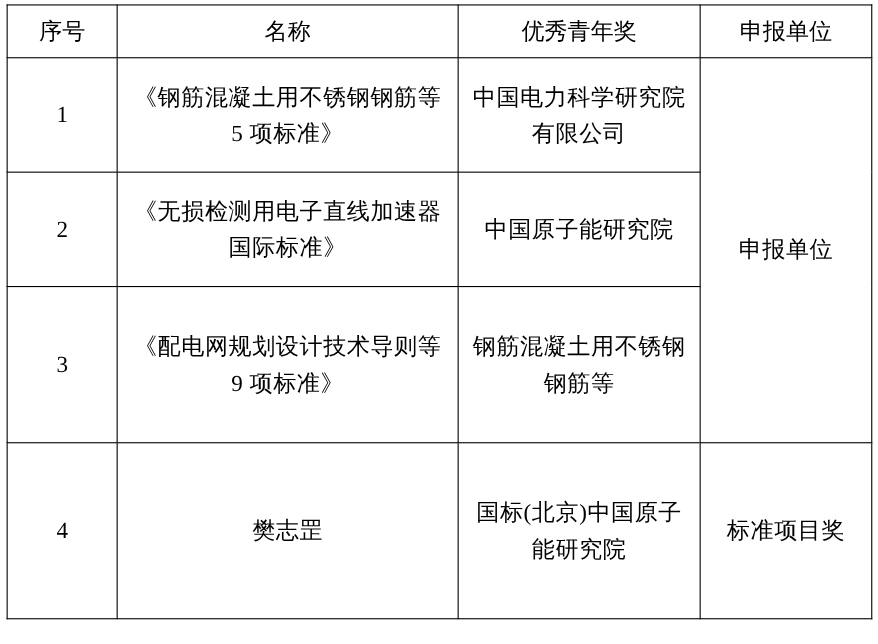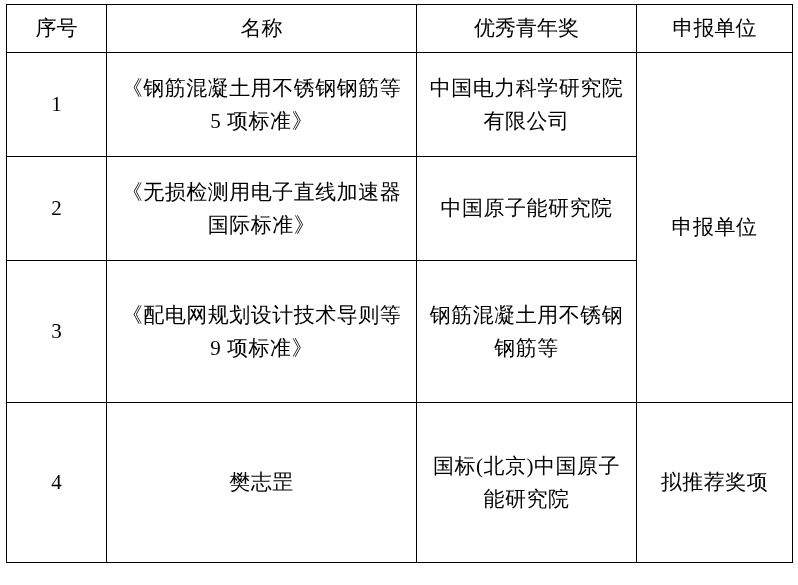--- a/index.html
+++ b/index.html
@@ -99,17 +99,17 @@
       </tr>
       <tr class="r3">
         <td class="idx">3</td>
         <td class="name">《配电网规划设计技术导则等 9 项标准》</td>
         <td class="org">钢筋混凝土用不锈钢钢筋等</td>
       </tr>
       <tr class="r4">
         <td class="idx">4</td>
         <td class="name">樊志罡</td>
         <td class="org">国标(北京)中国原子能研究院</td>
-        <td class="award">拟推荐奖项</td>
+        <td class="award">标准项目奖</td>
       </tr>
     </tbody>
   </table>
 </div>
 
 </body></html>

